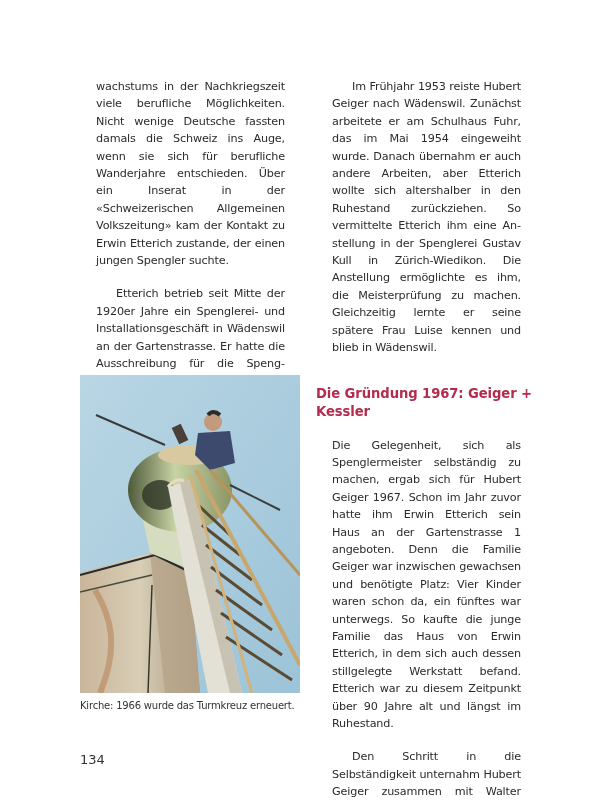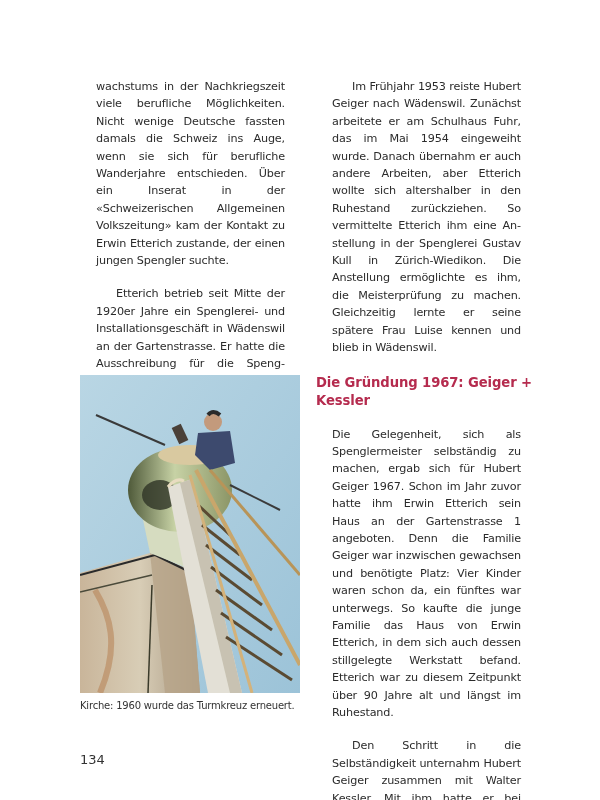--- a/index.html
+++ b/index.html
@@ -10,21 +10,21 @@
   .col {
     position: absolute; width: 221px; top: 62px;
     font-size: 11.2px; line-height: 17.4px; text-align: justify; hyphens: manual;
     letter-spacing: -0.15px;
   }
   #col-left { left: 80px; }
   #col-right { left: 316px; }
   .col p { margin: 16px; }
   .indent { text-indent: 20px; }
   h2.section-heading {
-    margin: 17px 0 15px 0; font-size: 13.2px; font-weight: bold; color: #b52b4e;
+    margin: 28px 0 15px 0; font-size: 13.2px; font-weight: bold; color: #b52b4e;
     letter-spacing: -0.1px; line-height: 18px; text-align: left;
   }
   .photo {
     position: absolute; left: 80px; top: 375px; width: 220px; height: 318px; overflow: hidden;
     background: #a9cbdc;
   }
   .photo svg { display: block; width: 100%; height: 100%; }
   .caption {
     position: absolute; left: 80px; top: 698px; width: 230px;
     font-size: 10px; line-height: 15px; color: #333;
@@ -96,21 +96,21 @@
       <line x1="146" y1="262" x2="212" y2="305"></line>
     </g>
     <line x1="116" y1="95" x2="220" y2="290" stroke="#c9a66b" stroke-width="4"></line>
     <line x1="130" y1="95" x2="220" y2="200" stroke="#b89458" stroke-width="3"></line>
     <line x1="110" y1="100" x2="172" y2="318" stroke="#d4b27a" stroke-width="3"></line>
     <path d="M88 112 q8 -10 16 -6" stroke="#e8dcc0" stroke-width="3" fill="none"></path>
   </svg>
 </div>
 
 <div class="caption">
-  <div>Kirche: 1960 wurde das Turmkreuz erneuert.</div>
+  <div>Kirche: 1966 wurde das Turmkreuz erneuert.</div>
 </div>
 
 <div class="page-number">134</div>
 
 <div id="col-right" class="col">
   <p class="indent">Im Frühjahr 1953 reiste Hubert Geiger nach Wädenswil. Zunächst arbeitete er am Schulhaus Fuhr, das im Mai 1954 einge­weiht wurde. Danach übernahm er auch andere Arbeiten, aber Etterich wollte sich altershalber in den Ruhestand zurückzie­hen. So vermittelte Etterich ihm eine An­stellung in der Spenglerei Gustav Kull in Zü­rich-Wiedikon. Die Anstellung ermöglichte es ihm, die Meisterprüfung zu machen. Gleichzeitig lernte er seine spätere Frau Luise kennen und blieb in Wädenswil.</p>
   <h2 class="section-heading" style="color: rgb(181, 43, 78);">Die Gründung 1967: Geiger + Kessler</h2>
   <p>Die Gelegenheit, sich als Spenglermeister selbständig zu machen, ergab sich für Hu­bert Geiger 1967. Schon im Jahr zuvor hatte ihm Erwin Etterich sein Haus an der Gar­tenstrasse 1 angeboten. Denn die Familie Geiger war inzwischen gewachsen und be­nötigte Platz: Vier Kinder waren schon da, ein fünftes war unterwegs. So kaufte die junge Familie das Haus von Erwin Etterich, in dem sich auch dessen stillgelegte Werk­statt befand. Etterich war zu diesem Zeit­punkt über 90 Jahre alt und längst im Ruhestand.</p>
   <p class="indent">Den Schritt in die Selbständigkeit un­ternahm Hubert Geiger zusammen mit Walter Kessler. Mit ihm hatte er bei Gustav Kull zusammengearbeitet. Gemeinsam bauten sie mit der Unterstützung und dem Segen ihrer Ehefrauen eine eigene Firma in den Werkstatträumen an der Gartenstrasse in Wädenswil auf. «Unsere Tätigkeit um­fasst alle Arbeiten der Bau-, Apparate- und Ventilationsspenglerei sowie Reparatu­ren», kündigten sie in einem Inserat im «Allgemeinen Anzeiger vom Zürichsee» an.</p>
 

